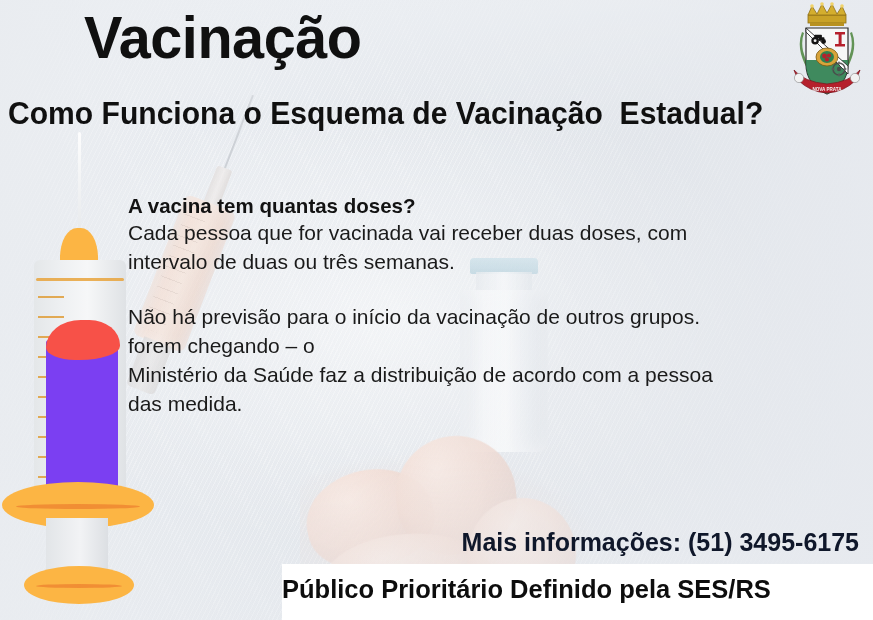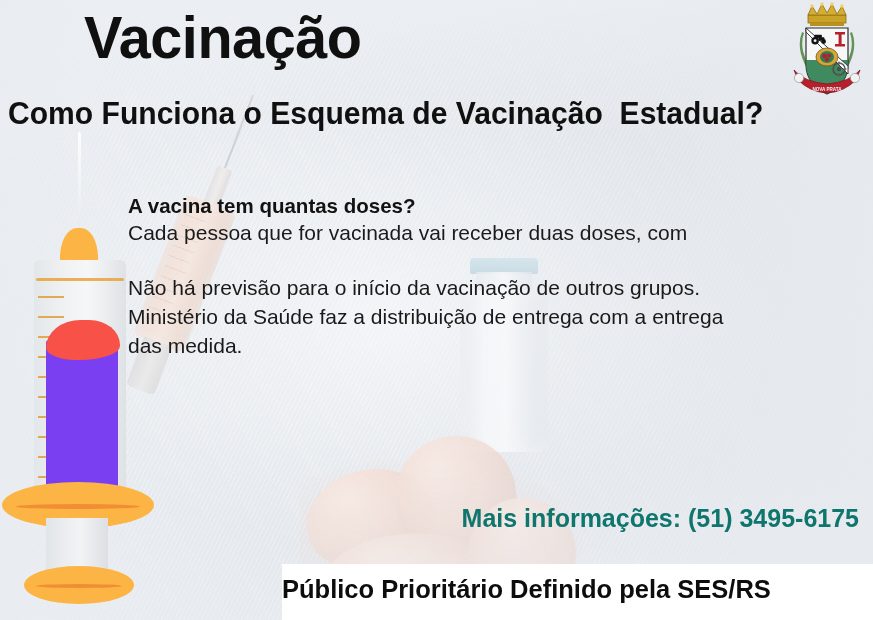--- a/index.html
+++ b/index.html
@@ -381,24 +381,24 @@
     color: #1a1a1a;
     line-height: 1.38;
     white-space: nowrap;
   }
   .block-gap { height: 26px; }
 
   
   .phone {
     position: absolute;
     right: 14px;
-    top: 504px;
+    top: 528px;
     font-size: 25px;
     font-weight: bold;
-    color: #0f766e;
+    color: #0f172a;
     white-space: nowrap;
   }
   .banner {
     position: absolute;
     left: 282px;
     top: 564px;
     width: 591px;
     height: 56px;
     background: #ffffff;
   }
@@ -526,27 +526,29 @@
       <circle cx="13" cy="76" r="4.6" fill="#f2f2f2" stroke="#8a8a8a" stroke-width="0.6"></circle>
       <circle cx="69" cy="76" r="4.6" fill="#f2f2f2" stroke="#8a8a8a" stroke-width="0.6"></circle>
     </svg>
   </div>
 
   <div class="content">
 
     <div>
       <div class="q">A vacina tem quantas doses?</div>
       <div class="a">Cada pessoa que for vacinada vai receber duas doses, com</div>
+      <div class="a">intervalo de duas ou três semanas.</div>
     </div>
 
     <div class="block-gap"></div>
 
     <div>
       <div class="a">Não há previsão para o início da vacinação de outros grupos.</div>
-      <div class="a">Ministério da Saúde faz a distribuição de entrega com a entrega</div>
+      <div class="a">forem chegando – o</div>
+      <div class="a">Ministério da Saúde faz a distribuição de acordo com a pessoa</div>
       <div class="a">das medida.</div>
     </div>
 
   </div>
 
   <div class="phone">Mais informações: (51) 3495-6175</div>
 
   <div class="banner">
     <div class="banner-text">Público Prioritário Definido pela SES/RS</div>
   </div>

